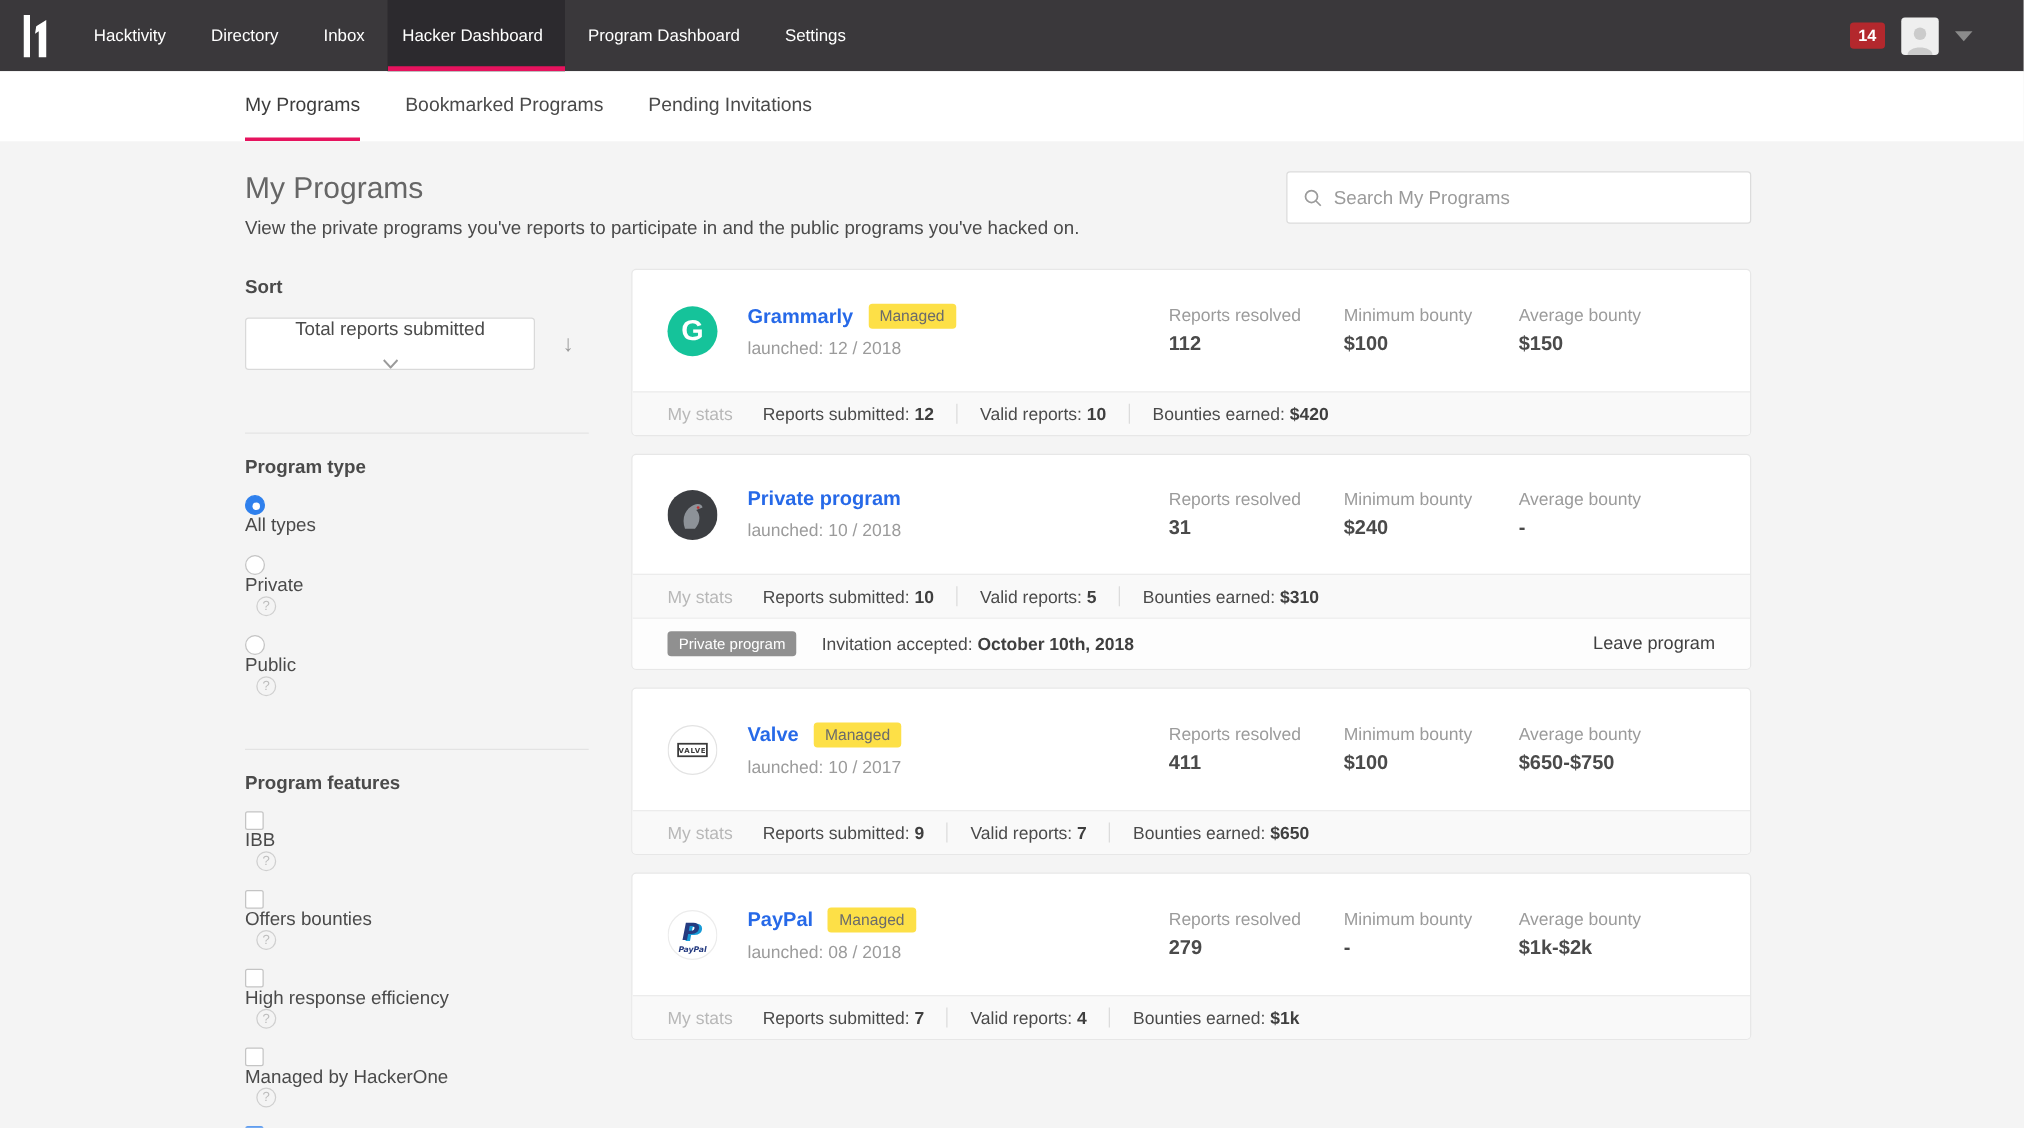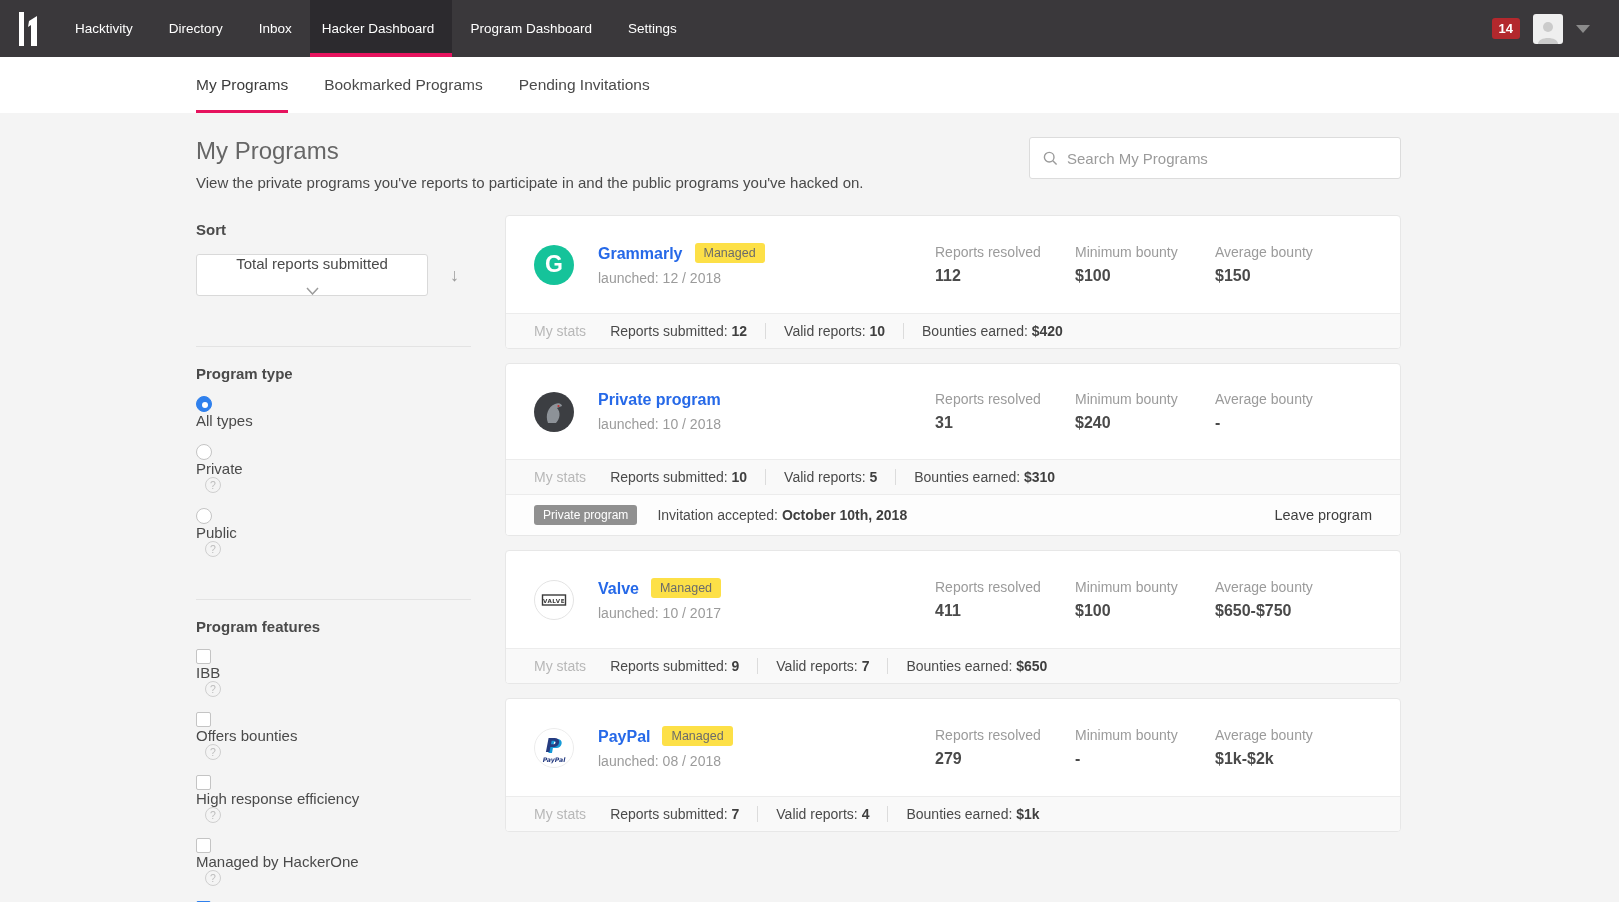--- a/index.html
+++ b/index.html
@@ -4,21 +4,21 @@
 <style>
   * { margin:0; padding:0; box-sizing:border-box; }
   html,body { width:1619px; height:902px; overflow:hidden; }
   body { background:#f4f4f4; font-family:"Liberation Sans","DejaVu Sans",sans-serif; color:#4a4a4a; }
 
   
   .topnav { height:57px; background:#3a383b; display:flex; align-items:stretch; }
   .logo-box { width:57px; display:flex; align-items:center; justify-content:center; cursor:pointer; }
   .nav-item { display:flex; align-items:center; padding:0 18px; color:#fff; font-size:13.5px; cursor:pointer; }
   .nav-item.active { background:#2c2a2e; box-shadow:inset 0 -4px 0 0 #e6135e;padding-left:12px; }
-  .nav-right { margin-left:auto; display:flex; align-items:center; gap:13px; padding-right:29px; }
+  .nav-right { margin-left:auto; display:flex; align-items:center; gap:13px; padding-right:41px; }
   .notif-badge { background:#b3282d; color:#fff; font-size:13px; font-weight:bold; padding:3px 7px; border-radius:3px; cursor:pointer; }
   .avatar { width:30px; height:30px; background:#efefef; border-radius:3px; display:flex; align-items:flex-end; justify-content:center; overflow:hidden; cursor:pointer; }
   .caret-down { width:0; height:0; border-left:7px solid transparent; border-right:7px solid transparent; border-top:8px solid #8b8b8b; cursor:pointer; }
 
   
   .tabsbar { height:56px; background:#fff; display:flex; align-items:stretch; padding-left:196px; }
   .tab { display:flex; align-items:center; margin-right:36px; font-size:15.5px; color:#4a4a4a; cursor:pointer; }
   .tab.active { box-shadow:inset 0 -3px 0 0 #e6135e; color:#3c3c3c; }
 
   

